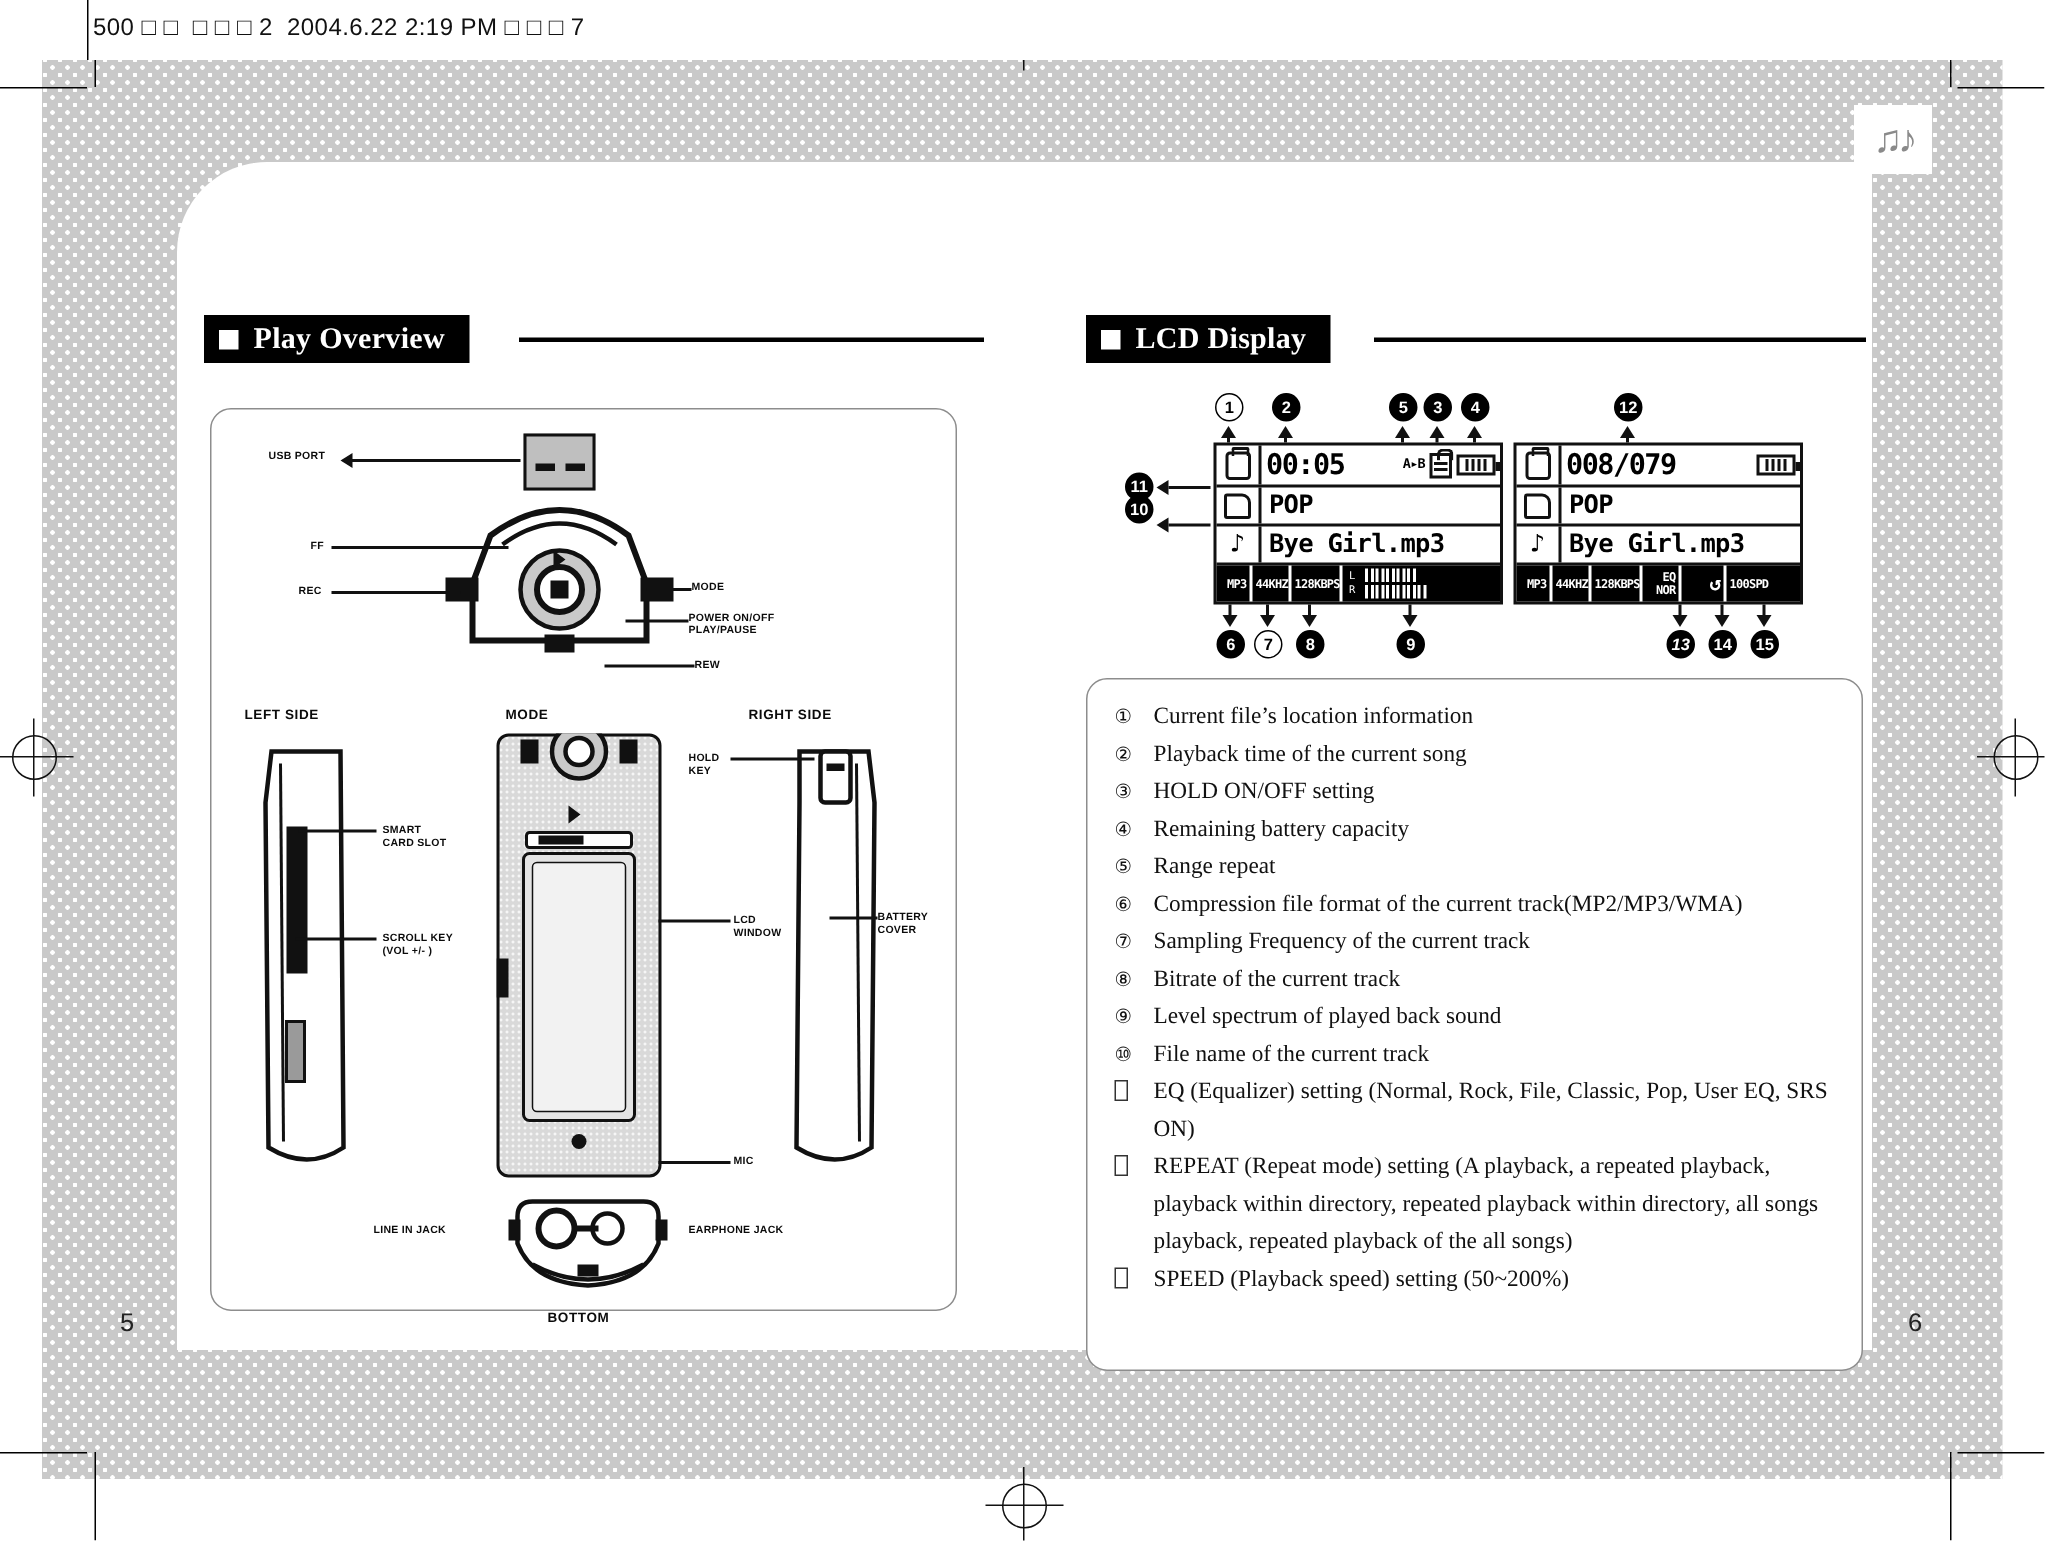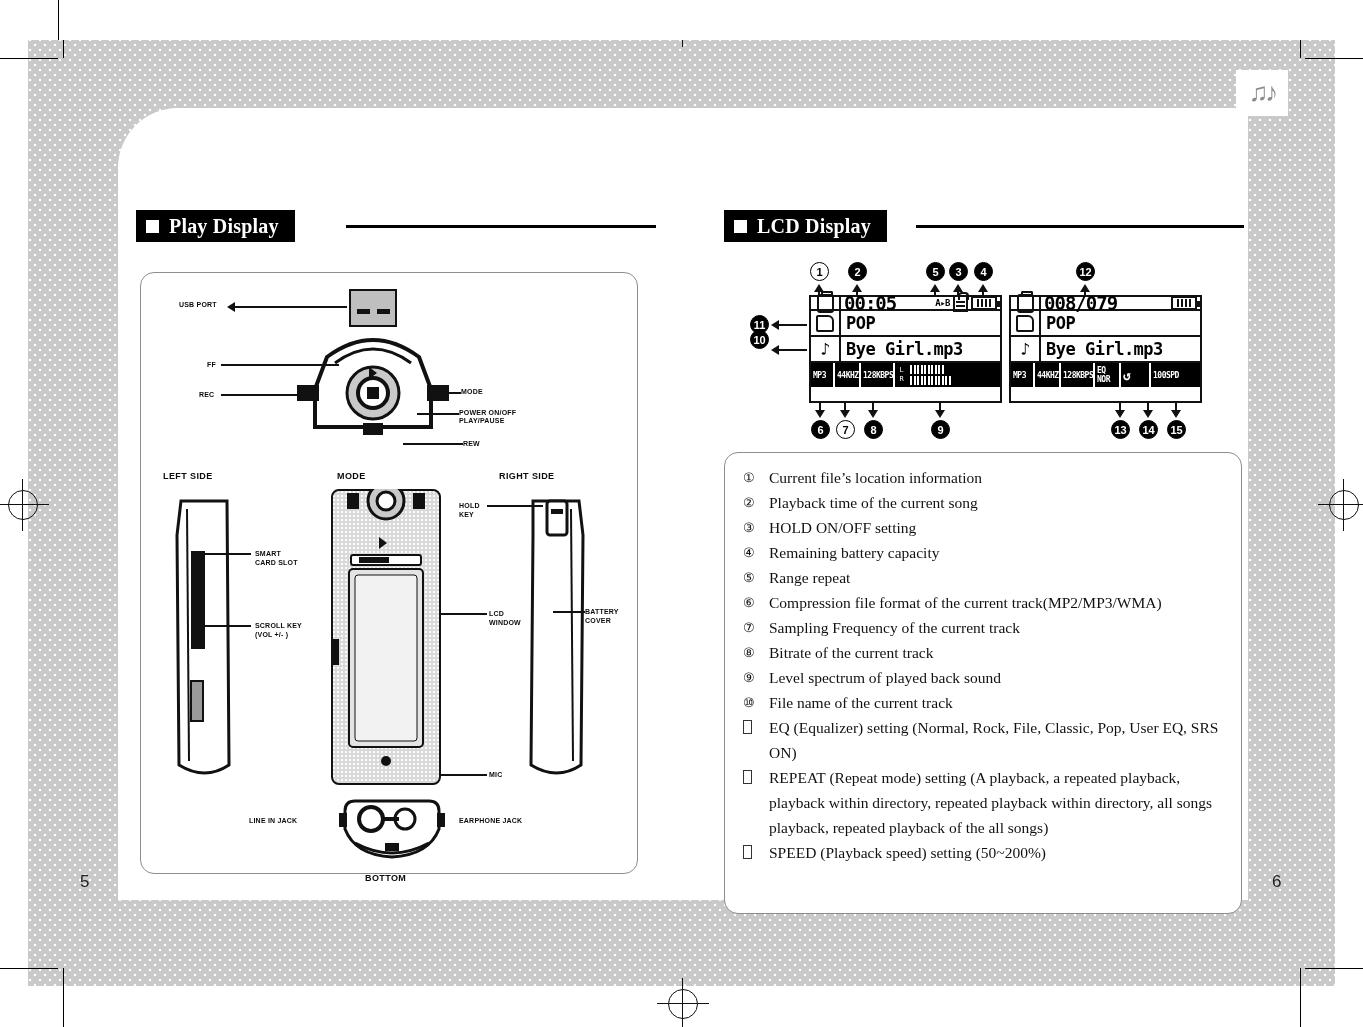--- a/index.html
+++ b/index.html
@@ -108,34 +108,34 @@
 
   
   .lcd-wrap{ position:absolute; left:724px; top:262px; width:520px; height:180px; z-index:21;}
   .lcd{
     position:absolute; width:193px; height:108px; border:2.5px solid #111;
     background:#fff; font-family:"DejaVu Sans Mono", monospace;
   }
   .lcd.one{ left:85px; top:33px; }
   .lcd.two{ left:285px; top:33px; }
   .lcd .row{ position:relative; border-bottom:2px solid #111; display:flex; align-items:center; }
-  .lcd .r1{ height:14px; }
+  .lcd .r1{ height:28px; }
   .lcd .r2{ height:26px; }
   .lcd .r3{ height:26px; }
   .lcd .r4{ height:24px; border-bottom:none; background:#000; }
   .lcd .icon-cell{
     width:30px; height:100%; border-right:2px solid #111;
     display:flex; align-items:center; justify-content:center; flex:0 0 30px;
   }
   .lcd .big{ font-size:19px; font-weight:bold; letter-spacing:-1px; padding-left:3px; }
   .lcd .txt{ font-size:17px; font-weight:bold; padding-left:5px; letter-spacing:-0.5px;}
   .lcd .spacer{ flex:1; }
   .lcd .r1 .mini{ font-size:9px; font-weight:bold; margin-right:3px; letter-spacing:-0.5px;}
   .lcd .r4 .seg{
-    color:#fff; font-size:8px; font-weight:bold; line-height:9px; text-align:left;
+    color:#fff; font-size:8px; font-weight:bold; line-height:9px; text-align:right;
     border-left:2px solid #fff; padding:0 2px; height:100%;
     display:flex; flex-direction:column; justify-content:center; letter-spacing:-0.5px;
   }
   .lcd .r4 .seg:first-child{ border-left:none; }
   .battery{ width:26px; height:14px; border:2px solid #111; position:relative; margin-right:3px;
             display:flex; align-items:center; justify-content:center; gap:1.5px; }
   .battery::after{ content:""; position:absolute; right:-5px; top:3px; width:3px; height:6px; background:#111;}
   .battery i{ width:2.5px; height:8px; background:#111; display:block;}
   .lockico{ width:15px; height:17px; border:2px solid #111; position:relative; margin-right:3px;}
   .lockico::before{ content:""; position:absolute; left:3px; top:-5px; width:7px; height:6px;
@@ -203,20 +203,21 @@
     position:absolute; left:1236px; top:70px; width:52px; height:46px; z-index:22;
     background:#ffffff; display:flex; align-items:center; justify-content:center;
     color:#8a8a8a; font-size:26px; letter-spacing:-3px;
   }
 </style>
 </head>
 <body>
 
 <div class="print-header">
   <div class="hdr-rule"></div>
+  <div class="hdr-text">500 □ □  □ □ □ 2  2004.6.22 2:19 PM □ □ □ 7</div>
 </div>
 
 <div class="sheet"></div>
 <div class="paper"></div>
 <div class="paper-ext"></div>
 
 <div class="logo">♫♪</div>
 
 <div class="crop" style="left:63px;top:0;width:1.4px;height:58px;"></div>
 <div class="crop" style="left:0;top:58px;width:58px;height:1.4px;"></div>
@@ -245,21 +246,21 @@
 <div class="reg" style="left:1318px;top:479px;">
   <div class="ring"></div>
     <div class="vl"></div>
     <div class="hl"></div>
 </div>
 
 <div class="col col-left">
   <div class="sec-head">
     <div class="blackbar">
       <span class="sq"></span>
-      <span class="lbl">Play Display</span>
+      <span class="lbl">Play Overview</span>
     </div>
     <div class="rule" style="left:210px;right:0;"></div>
   </div>
 </div>
 
 <div class="diagram-box">
 
   <div class="usb-plug" style="left:208px;top:16px;width:48px;height:38px;"></div>
   <div class="ln" style="left:216px;top:36px;width:13px;height:5px;"></div>
   <div class="ln" style="left:236px;top:36px;width:13px;height:5px;"></div>
@@ -521,21 +522,21 @@
   <div class="stem-v" style="left:148px;top:141px;height:10px;"></div>
   <div class="arrow-down" style="left:144px;top:148px;"></div>
   <div class="callout" style="left:140px;top:158px;">8</div>
 
   <div class="stem-v" style="left:215px;top:141px;height:10px;"></div>
   <div class="arrow-down" style="left:211px;top:148px;"></div>
   <div class="callout" style="left:207px;top:158px;">9</div>
 
   <div class="stem-v" style="left:395px;top:141px;height:10px;"></div>
   <div class="arrow-down" style="left:391px;top:148px;"></div>
-  <div class="callout" style="left:387px;top:158px;">13</div>
+  <div class="callout" style="left:387px;top:158px;font-style:italic;">13</div>
 
   <div class="stem-v" style="left:423px;top:141px;height:10px;"></div>
   <div class="arrow-down" style="left:419px;top:148px;"></div>
   <div class="callout" style="left:415px;top:158px;">14</div>
 
   <div class="stem-v" style="left:451px;top:141px;height:10px;"></div>
   <div class="arrow-down" style="left:447px;top:148px;"></div>
   <div class="callout" style="left:443px;top:158px;">15</div>
 </div>
 

